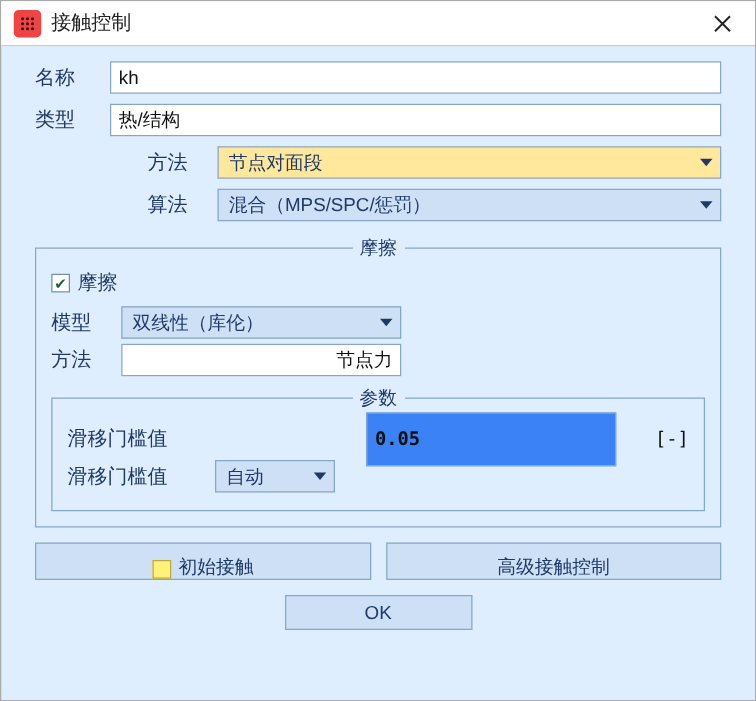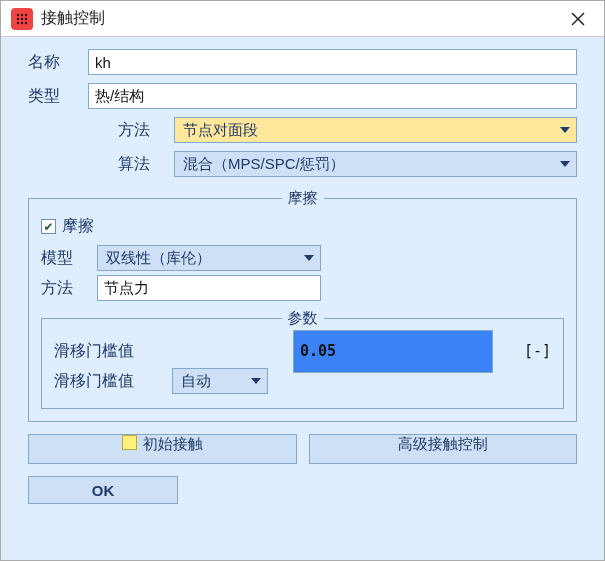--- a/index.html
+++ b/index.html
@@ -96,25 +96,25 @@
     font-family: "Consolas", monospace;
     font-size: 15px; color: #111; font-weight: bold;
   }
   .unit { width: 50px; font-family: "Consolas", monospace; font-size: 15px; color: #111; text-align: right; }
 
   .bottom-buttons { display: flex; gap: 12px; margin-top: 8px; }
   .btn {
     flex: 1; height: 30px;
     background: #cde0f5;
     border: 1px solid #85a7c9;
-    display: flex; align-items: flex-start; justify-content: center;
+    display: flex; align-items: flex-end; justify-content: center;
     font-size: 15px; color: #1f3a68;
     gap: 6px;
   }
-  .ok-row { display: flex; justify-content: flex-start; margin-top: 8px; font-weight: bold; }
+  .ok-row { display: flex; justify-content: center; margin-top: 8px; }
   .ok-btn {
     width: 150px; height: 28px;
     background: #cde0f5;
     border: 1px solid #85a7c9;
     display: flex; align-items: center; justify-content: center;
     font-size: 15px; color: #1f3a68;
   }
   .w260 { flex: none; width: 224px; }
   .w120 { flex: none; width: 96px; }
 </style>
@@ -184,21 +184,21 @@
 
       <div class="row">
         <span class="label w48">模型</span>
         <div class="combo w260">
           <span>双线性（库伦）</span>
           <span class="tri"></span>
         </div>
       </div>
       <div class="row">
         <span class="label w48">方法</span>
-        <input class="txt-input w260" style="flex: 0 0 auto;" value="节点力">
+        <input class="txt-input w260" style="flex: 0 0 auto; text-align: right;" value="节点力">
       </div>
 
       <fieldset class="group">
         <legend>参数</legend>
         <div class="param-row">
           <span class="label" style="width:110px">滑移门槛值</span>
           <span style="flex:1"></span>
           <input class="num-input" value="0.05" style="">
           <span class="unit">[-]</span>
         </div>

